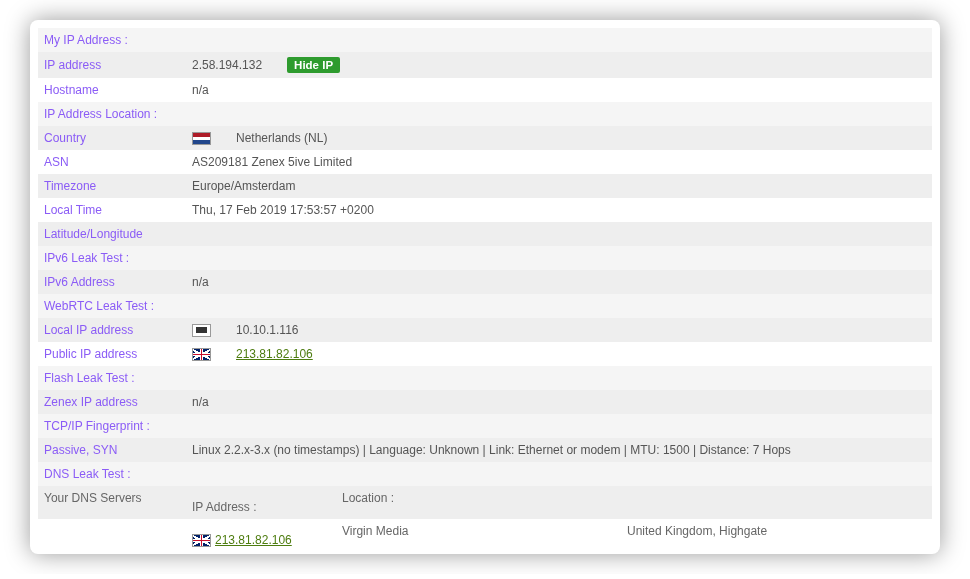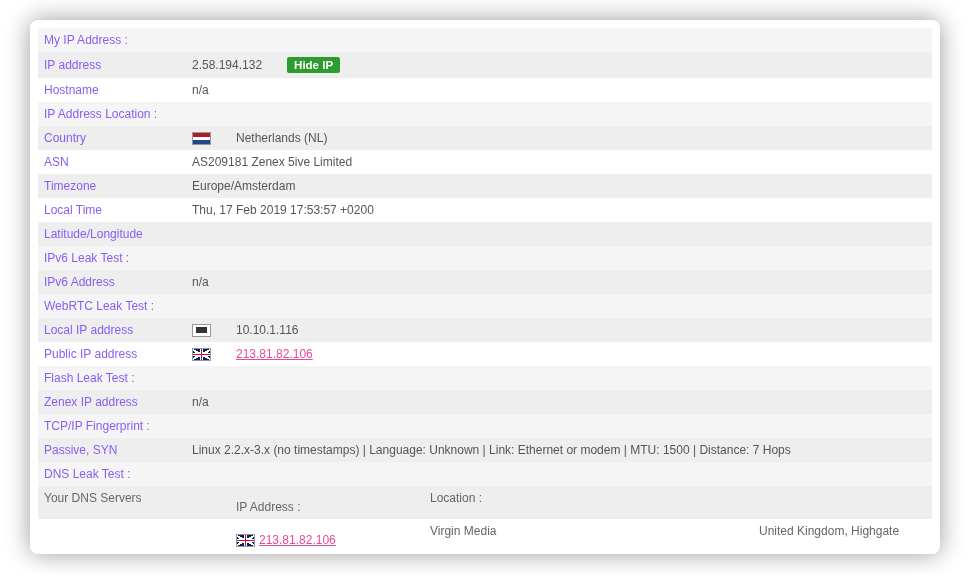--- a/index.html
+++ b/index.html
@@ -105,27 +105,26 @@
     .local-ip-icon::before {
       content: "";
       position: absolute;
       top: 2px;
       left: 3px;
       right: 3px;
       height: 6px;
       background: #333;
     }
     .link-ip {
-      color: #ec4899;
+      color: #4d7c0f;
       text-decoration: underline;
     }
     .dns-table {
       display: flex;
       width: 100%;
-      gap: 44px;
     }
     .dns-col1 {
       width: 148px;
       flex-shrink: 0;
     }
     .dns-col2 {
       width: 150px;
       flex-shrink: 0;
       display: flex;
       align-items: center;

